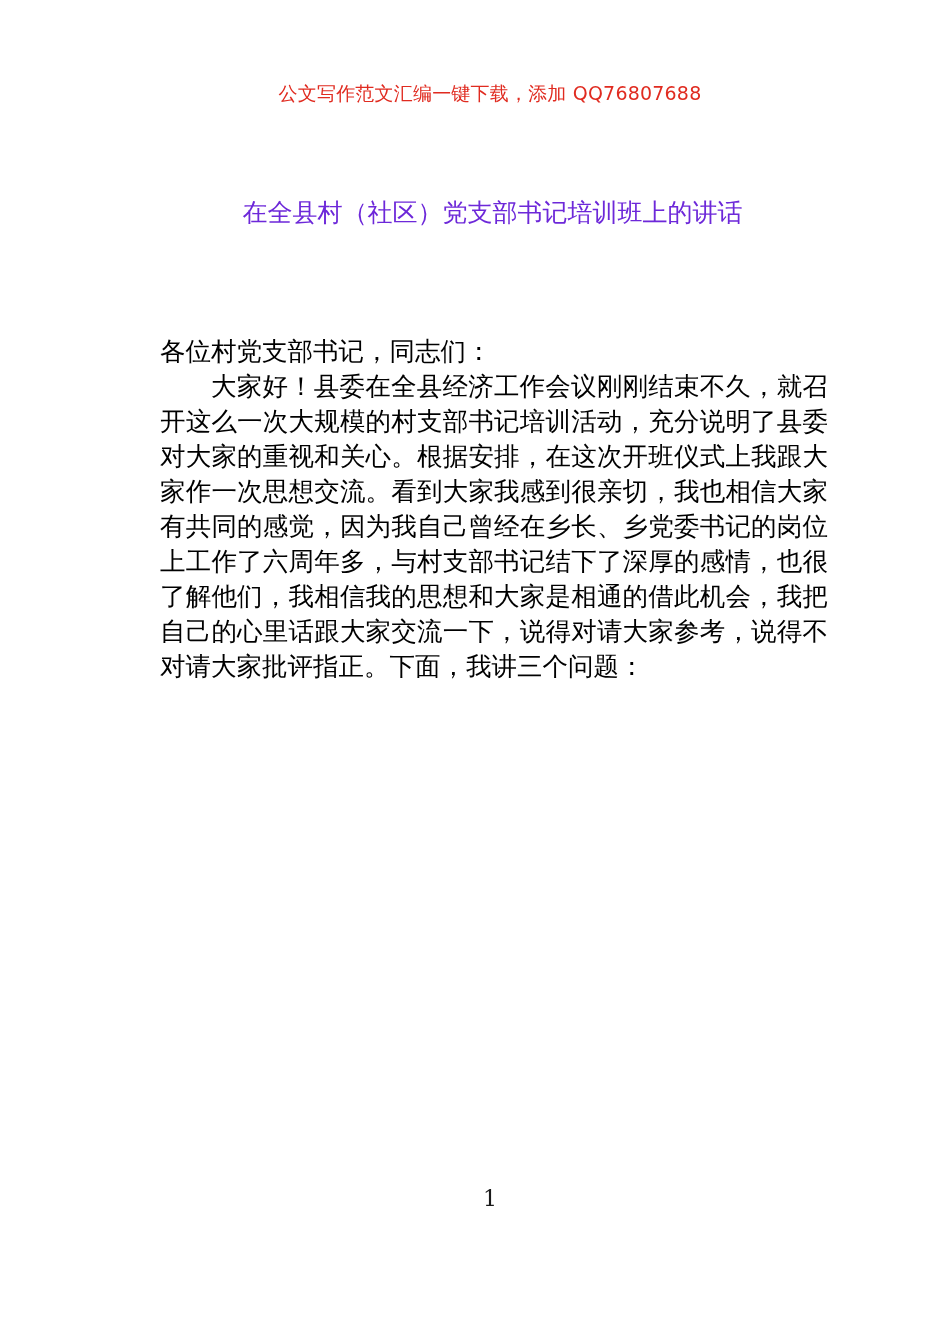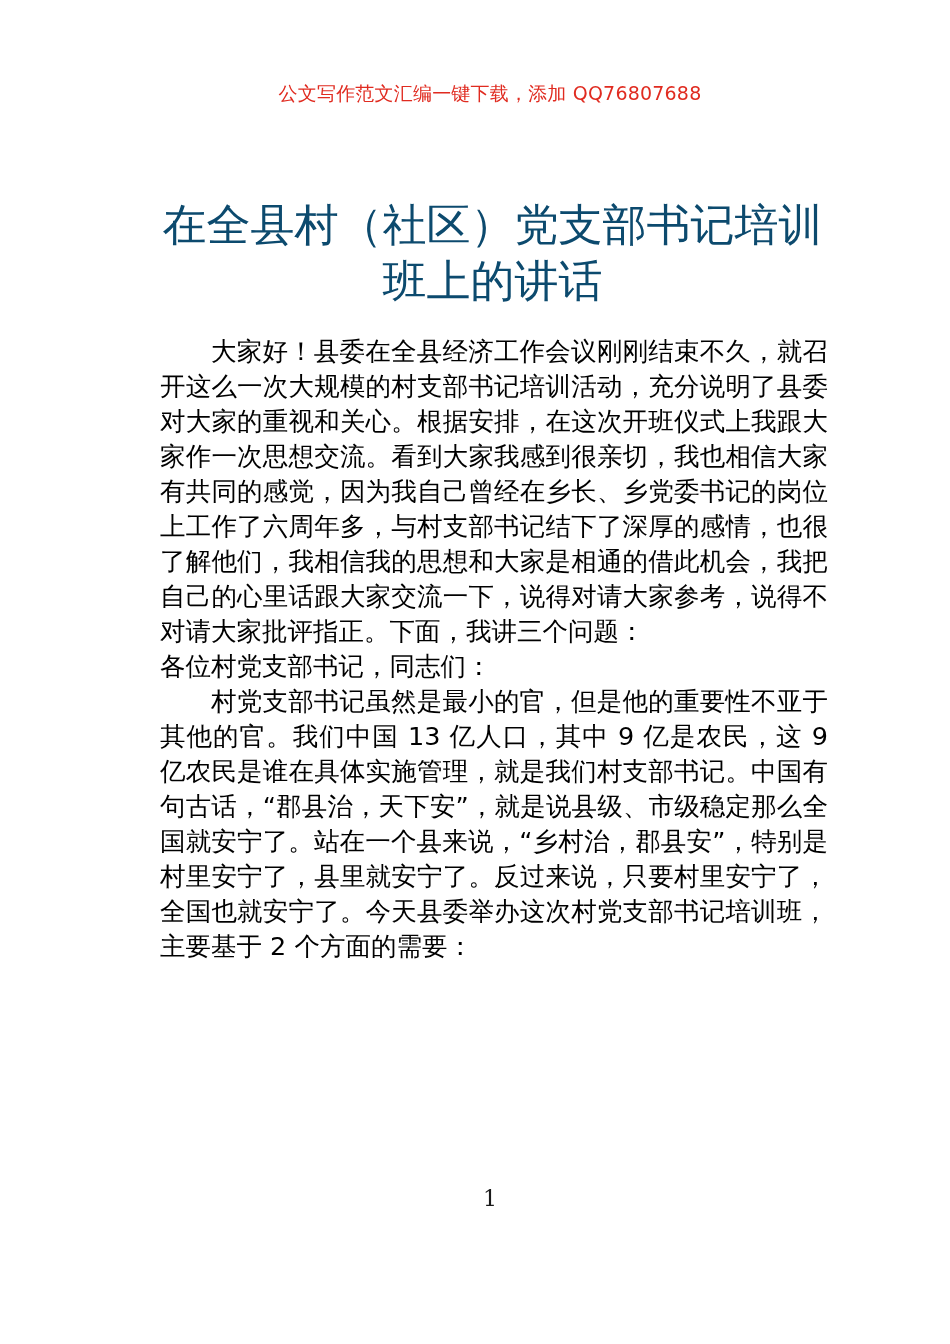--- a/index.html
+++ b/index.html
@@ -38,24 +38,24 @@
   }
 
   
   .doc-title {
     position: absolute;
     top: 168px;
     left: 145px;
     width: 665px;
     text-align: center;
     font-family: "DejaVu Sans", "Liberation Sans", sans-serif;
-    font-size: 44px;
+    font-size: 25px;
     font-weight: 400;
     line-height: 56px;
-    color: #0c4a6e;
+    color: #6d28d9;
     letter-spacing: 0px;
   }
 
   
   .doc-body {
     position: absolute;
     top: 334px;
     left: 145px;
     width: 668px;
   }
@@ -96,20 +96,19 @@
 </head>
 <body>
 
 <div class="page">
 
   <div class="promo-header">公文写作范文汇编一键下载，添加 QQ76807688</div>
 
   <h1 class="doc-title">在全县村（社区）党支部书记培训班上的讲话</h1>
 
   <div class="doc-body">
+    <p class="para flush">各位村党支部书记，同志们：</p>
     <p class="para indent">大家好！县委在全县经济工作会议刚刚结束不久，就召开这么一次大规模的村支部书记培训活动，充分说明了县委对大家的重视和关心。根据安排，在这次开班仪式上我跟大家作一次思想交流。看到大家我感到很亲切，我也相信大家有共同的感觉，因为我自己曾经在乡长、乡党委书记的岗位上工作了六周年多，与村支部书记结下了深厚的感情，也很了解他们，我相信我的思想和大家是相通的借此机会，我把自己的心里话跟大家交流一下，说得对请大家参考，说得不对请大家批评指正。下面，我讲三个问题：</p>
-    <p class="para flush">各位村党支部书记，同志们：</p>
-    <p class="para indent">村党支部书记虽然是最小的官，但是他的重要性不亚于其他的官。我们中国 13 亿人口，其中 9 亿是农民，这 9 亿农民是谁在具体实施管理，就是我们村支部书记。中国有句古话，“郡县治，天下安”，就是说县级、市级稳定那么全国就安宁了。站在一个县来说，“乡村治，郡县安”，特别是村里安宁了，县里就安宁了。反过来说，只要村里安宁了，全国也就安宁了。今天县委举办这次村党支部书记培训班，主要基于 2 个方面的需要：</p>
   </div>
 
   <div class="page-number">1</div>
 
 </div>
 
 </body></html>

